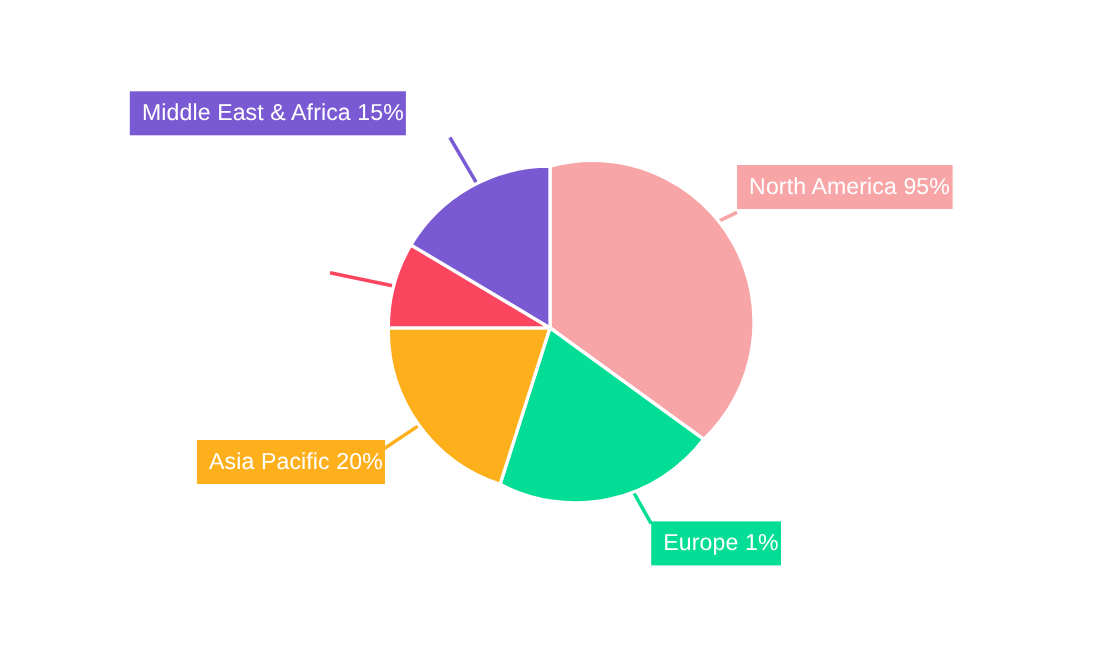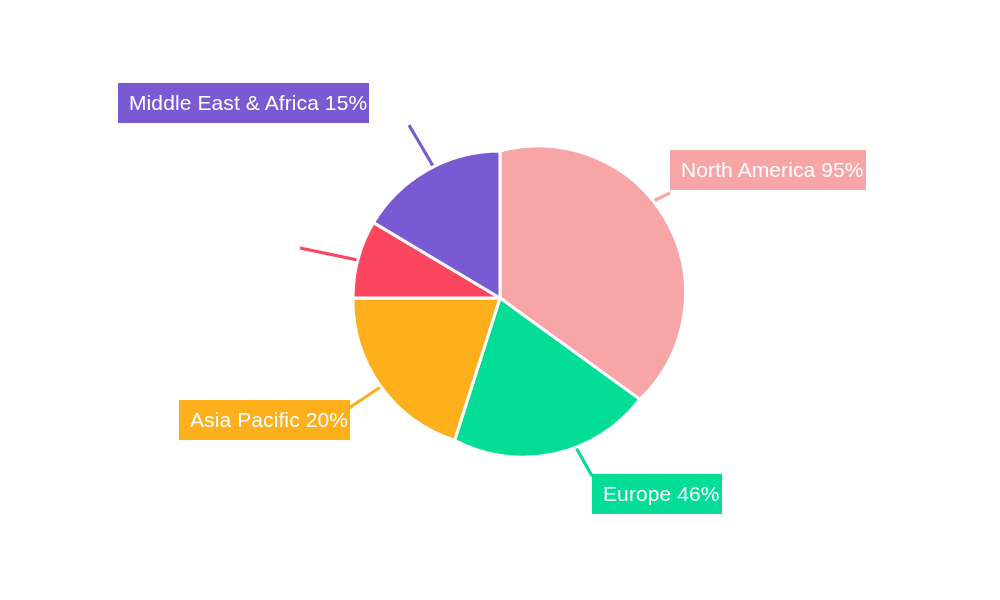--- a/index.html
+++ b/index.html
@@ -57,20 +57,20 @@
       <path d="M 500 298 L 500 151 A 147 147 0 0 1 639.8 399.4 Z" fill="#f8a5a8" stroke="#ffffff" stroke-width="3"></path>
       <path d="M 500 298 L 639.8 399.4 A 147 147 0 0 1 454.6 440.3 Z" fill="#03dd96" stroke="#ffffff" stroke-width="3"></path>
       <path d="M 500 298 L 454.6 440.3 A 147 147 0 0 1 353 298 Z" fill="#fdaf1c" stroke="#ffffff" stroke-width="3"></path>
       <path d="M 500 298 L 353 298 A 147 147 0 0 1 373.5 222.6 Z" fill="#fc455f" stroke="#ffffff" stroke-width="3"></path>
       <path d="M 500 298 L 373.5 222.6 A 147 147 0 0 1 500 151 Z" fill="#7a5ad2" stroke="#ffffff" stroke-width="3"></path>
     </g>
   </svg>
 
   <div class="pie-label" style="left:670px; top:150px; background:#f8a5a8;">North America 95%</div>
 
-  <div class="pie-label" style="left:592px; top:474px; background:#03dd96;">Europe 46%</div>
+  <div class="pie-label" style="left:592px; top:474px; background:#03dd96;">Europe 1%</div>
 
   <div class="pie-label" style="left:131px; top:400px; background:#fdaf1c;margin-left:48px;">Asia Pacific 20%</div>
 
 
   <div class="pie-label" style="left:118px; top:83px; background:#7a5ad2;">Middle East &amp; Africa 15%</div>
 
 </div>
 
 </body></html>

